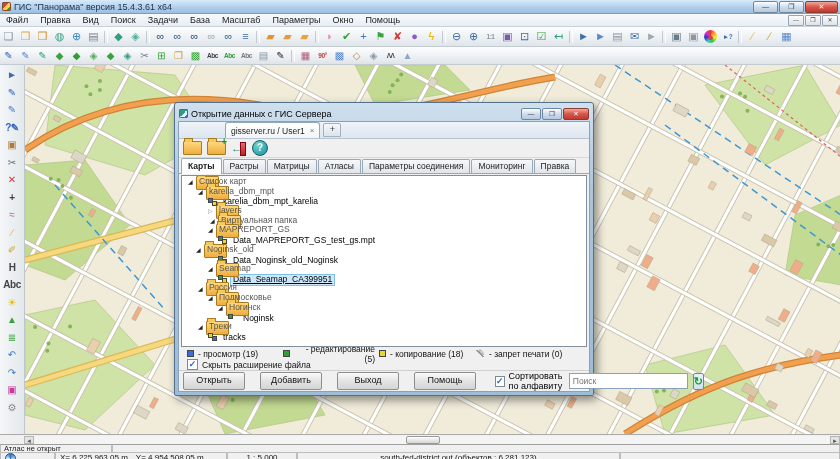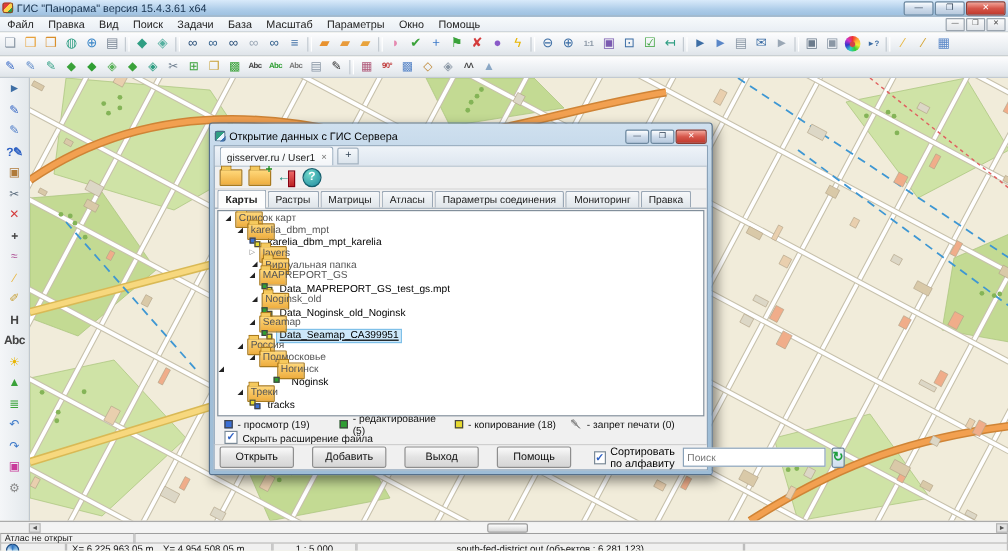--- a/index.html
+++ b/index.html
@@ -58,21 +58,21 @@
   .dlg-title-text{flex:1;font-size:9px;color:#163050;text-shadow:0 0 2px #fff;white-space:nowrap;}
   .dlg-btns{display:flex;gap:1px;margin-right:1px;}
   .dbtn{width:18px;height:10px;font-size:6.5px;line-height:9px;text-align:center;color:#2b3d52;
     background:linear-gradient(#fdfeff,#cfdceb 50%,#b7c9dd);border:1px solid #6d889f;border-radius:2px;}
   .dbtn.close{width:24px;background:linear-gradient(#f3a69a,#d6564a 50%,#c03a2e);color:#fff;border-color:#8d3a30;}
   .dlg-body{flex:1;background:#f0f0f0;border:1px solid #8aa2b8;display:flex;flex-direction:column;min-height:0;}
 
   .conn-strip{height:18px;background:linear-gradient(#eef3f8,#dde6ef);border-bottom:1px solid #b9c6d2;
     display:flex;align-items:flex-end;padding-left:4px;}
   .conn-tab{height:15px;display:flex;align-items:center;padding:0 5px;background:linear-gradient(#ffffff,#f2f5f8);
-    border:1px solid #93a7b9;border-bottom:none;border-radius:3px 3px 0 0;font-size:8.5px;color:#222;}
+    border:1px solid #93a7b9;border-bottom:none;border-radius:3px 3px 0 0;font-size:8.5px;color:#222;margin-left:42px;}
   .conn-close{margin-left:5px;color:#777;font-size:8px;}
   .conn-add{height:12px;width:16px;margin:0 0 1px 3px;text-align:center;font-size:9px;line-height:11px;color:#345;
     background:linear-gradient(#f5f8fb,#dbe4ec);border:1px solid #a3b2c0;border-radius:2px 2px 0 0;}
 
   .dlg-toolbar{height:22px;display:flex;align-items:center;gap:5px;padding-left:4px;border-bottom:1px solid #d8d8d8;}
   .fold{position:relative;width:17px;height:12px;background:linear-gradient(#ffd87a,#eead3f);
     border:1px solid #a97a1e;border-radius:1px;}
   .fold:before{content:"";position:absolute;top:-4px;left:0;width:7px;height:3px;background:#f5c95d;
     border:1px solid #a97a1e;border-bottom:none;border-radius:1px 1px 0 0;}
   .fold.add:after{content:"+";position:absolute;right:-2px;top:-6px;color:#1d8a1d;font-weight:bold;font-size:10px;text-shadow:0 0 1px #fff;}
@@ -98,21 +98,21 @@
   .b-view{background:#3a6fd6;} .b-edit{background:#2f9e33;} .b-copy{background:#e6d92e;}
   .tlab{color:#000;padding:0 2px;}
   .tlab.fold{color:#555;}
   .trow.sel .tlab{background:#cde8fa;outline:1px solid #7fc0e8;text-decoration:underline;}
 
   .legend{height:11px;display:flex;align-items:center;font-size:8.5px;color:#111;padding-left:8px;gap:4px;}
   .lg-ic{width:7px;height:7px;border:1px solid #444;display:inline-block;margin-right:4px;box-sizing:border-box;}
   .lg-view{background:#3a6fd6;} .lg-edit{background:#2f9e33;} .lg-copy{background:#e6d92e;}
   .lg-print{border:none;width:10px;color:#888;font-size:9px;line-height:7px;
     background:linear-gradient(45deg,transparent 45%,#999 45% 55%,transparent 55%);}
-  .lg-item{display:flex;align-items:center;width:92px;}
+  .lg-item{display:flex;align-items:center;width:92px;text-align:right;}
   .lg-item:last-child{width:auto;}
 
   .cbrow{height:12px;display:flex;align-items:center;font-size:8.5px;color:#111;padding-left:8px;}
   .cb{width:9px;height:9px;background:#fff;border:1px solid #7b8a97;margin-right:4px;
     font-size:9px;line-height:8px;color:#2f62c4;text-align:center;font-weight:bold;}
 
   .btnrow{height:23px;display:flex;align-items:center;border-top:1px solid #cfcfcf;background:#f0f0f0;
     padding:0 4px;gap:5px;font-size:9px;}
   .pbtn{min-width:52px;height:16px;line-height:15px;text-align:center;font-size:9px;color:#111;
     background:linear-gradient(#fafafa,#e3e3e3 50%,#d5d5d5);border:1px solid #8e8e8e;border-radius:2px;padding:0 4px;}
@@ -463,21 +463,21 @@
               <span class="texp" data-name="tree-expanded-icon">◢</span>
               <span class="tlab fold" data-name="tree-item-label">MAPREPORT_GS</span>
             </div>
             <div class="trow" data-name="tree-item-data-mapreport-gs-test-gs-mpt" style="padding-left: 36px;">
               <span class="mapicon" data-name="map-data-icon">
                 <span class="badge b-edit" data-name="access-badge-edit"></span>
                 <span class="badge b-copy" data-name="access-badge-copy"></span>
               </span>
               <span class="tlab" data-name="tree-item-label">Data_MAPREPORT_GS_test_gs.mpt</span>
             </div>
-            <div class="trow" data-name="tree-item-noginsk-old" style="padding-left: 28px;">
+            <div class="trow" data-name="tree-item-noginsk-old" style="padding-left: 14px;">
               <span class="texp" data-name="tree-expanded-icon">◢</span>
               <span class="tlab fold" data-name="tree-item-label">Noginsk_old</span>
             </div>
             <div class="trow" data-name="tree-item-data-noginsk-old-noginsk" style="padding-left: 36px;">
               <span class="mapicon" data-name="map-data-icon">
                 <span class="badge b-edit" data-name="access-badge-edit"></span>
                 <span class="badge b-copy" data-name="access-badge-copy"></span>
               </span>
               <span class="tlab" data-name="tree-item-label">Data_Noginsk_old_Noginsk</span>
             </div>
@@ -493,21 +493,21 @@
               <span class="tlab" data-name="tree-item-label">Data_Seamap_CA399951</span>
             </div>
             <div class="trow" data-name="tree-item-russia" style="padding-left: 16px;">
               <span class="texp" data-name="tree-expanded-icon">◢</span>
               <span class="tlab fold" data-name="tree-item-label">Россия</span>
             </div>
             <div class="trow" data-name="tree-item-podmoskovye" style="padding-left: 26px;">
               <span class="texp" data-name="tree-expanded-icon">◢</span>
               <span class="tlab fold" data-name="tree-item-label">Подмосковье</span>
             </div>
-            <div class="trow" data-name="tree-item-noginsk-folder" style=" gap: 41px;">
+            <div class="trow" data-name="tree-item-noginsk-folder" style="padding-left: 36px;">
               <span class="texp" data-name="tree-expanded-icon">◢</span>
               <span class="tlab fold" data-name="tree-item-label">Ногинск</span>
             </div>
             <div class="trow" data-name="tree-item-noginsk-map" style="padding-left: 46px;">
               <span class="mapicon" data-name="map-data-icon">
                 <span class="badge b-edit" data-name="access-badge-edit"></span>
               </span>
               <span class="tlab" data-name="tree-item-label">Noginsk</span>
             </div>
             <div class="trow" data-name="tree-item-tracks-folder" style="padding-left: 16px;">

